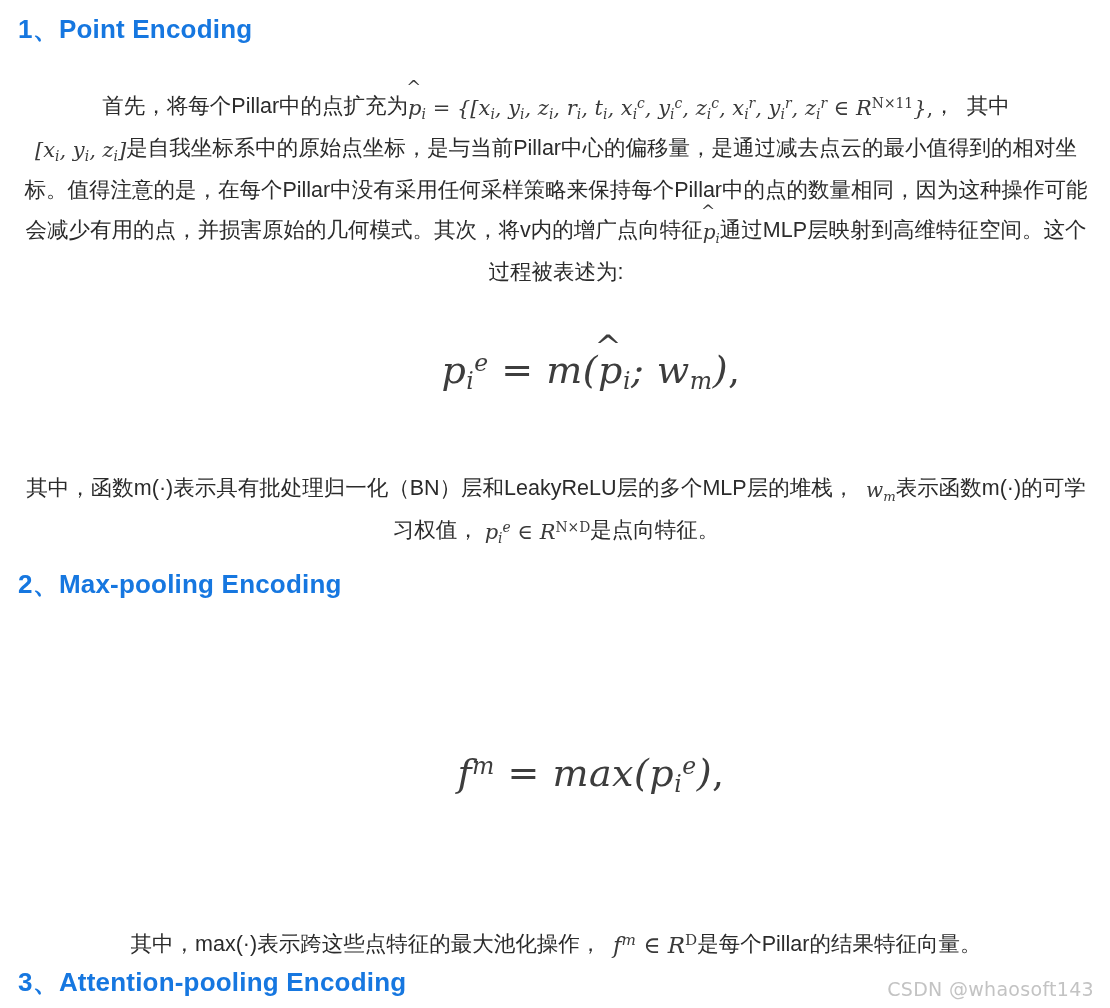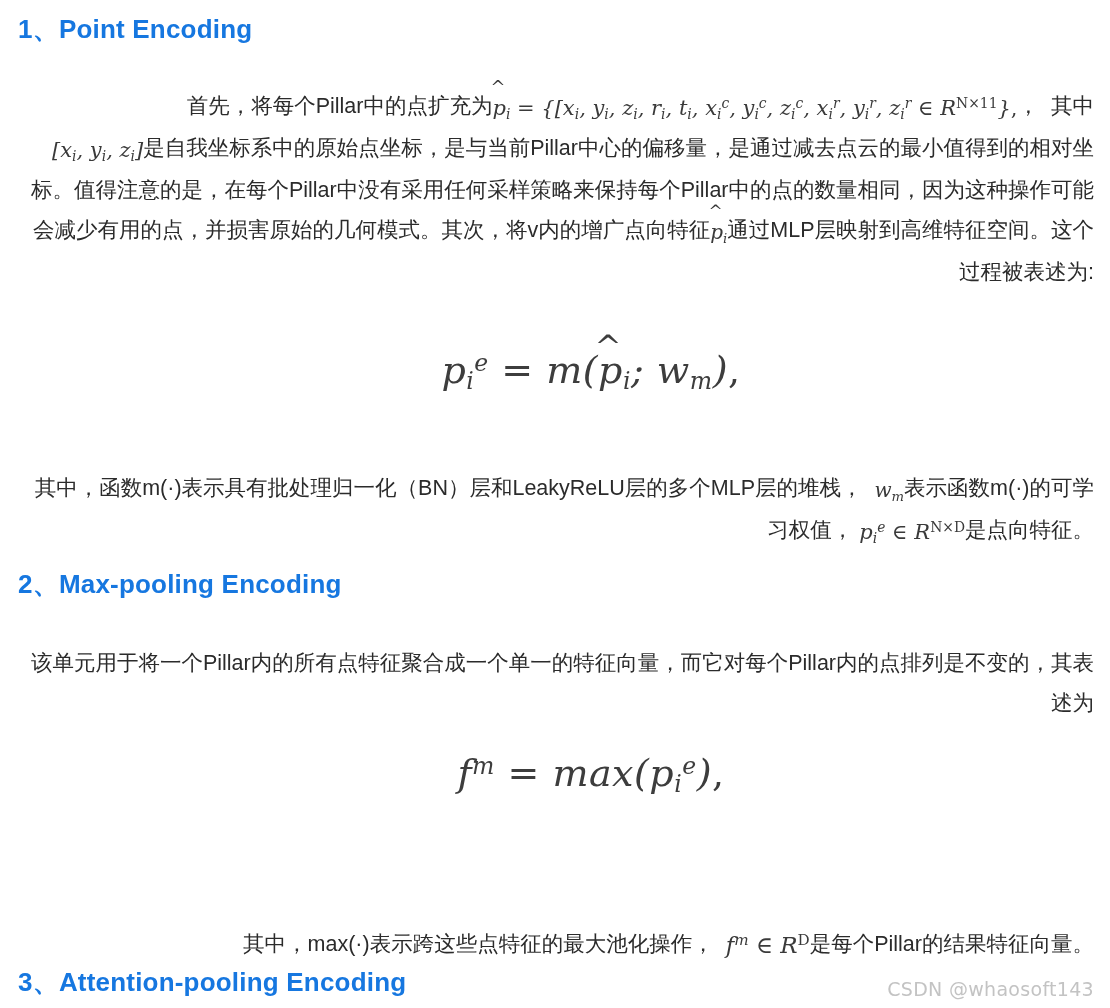--- a/index.html
+++ b/index.html
@@ -39,21 +39,21 @@
   .h-sec3 { position: absolute; left: 18px; top: 967px; }
 
   
   .para {
     position: absolute;
     left: 18px;
     width: 1076px;
     font-size: 21.5px;
     line-height: 40px;
     color: #2b2b2b;
-    text-align: right;
+    text-align: center;
   }
   .p1 { top: 86px; }
   .p2 { top: 468px; }
   .p3 { top: 643px; }
   .p4 { top: 884px; margin-top: 40px; }
 
   .para .cn { font-family: "Liberation Sans", "DejaVu Sans", sans-serif; }
 
   
   .math {
@@ -144,23 +144,20 @@
   </div>
 
   <div class="para p2">
     <span class="cn">其中，函数m(·)表示具有批处理归一化（BN）层和LeakyReLU层的多个MLP层的堆栈，</span>&nbsp;&nbsp;<span class="math inline-math m-small"><i>w</i><sub>m</sub></span><span class="cn">表示函数m(·)的可学习权值，</span>&nbsp;<span class="math inline-math m-mid"><i>p</i><sub>i</sub><sup>e</sup> <span class="op">∈</span> <i>R</i><sup><span class="upr">N×D</span></sup></span><span class="cn">是点向特征。</span>
   </div>
 
   <div class="heading h-sec2">
     <span>2、</span><span>Max-pooling Encoding</span>
   </div>
 
-  <div class="para p3">
-    <span class="cn">该单元用于将一个Pillar内的所有点特征聚合成一个单一的特征向量，而它对每个Pillar内的点排列是不变的，其表述为</span>
-  </div>
 
   <div class="display-eq eq2">
     <span><i>f</i><sup>m</sup> <span class="op">=</span> <i>max</i>(<i>p</i><sub>i</sub><sup>e</sup>)<span class="op">,</span></span>
   </div>
 
   <div class="para p4">
     <span class="cn">其中，max(·)表示跨这些点特征的最大池化操作，</span>&nbsp;&nbsp;<span class="math inline-math" style="font-size:23px"><i>f</i><sup>m</sup> <span class="op">∈</span> <i>R</i><sup><span class="upr">D</span></sup></span><span class="cn">是每个Pillar的结果特征向量。</span>
   </div>
 
   <div class="heading h-sec3">

